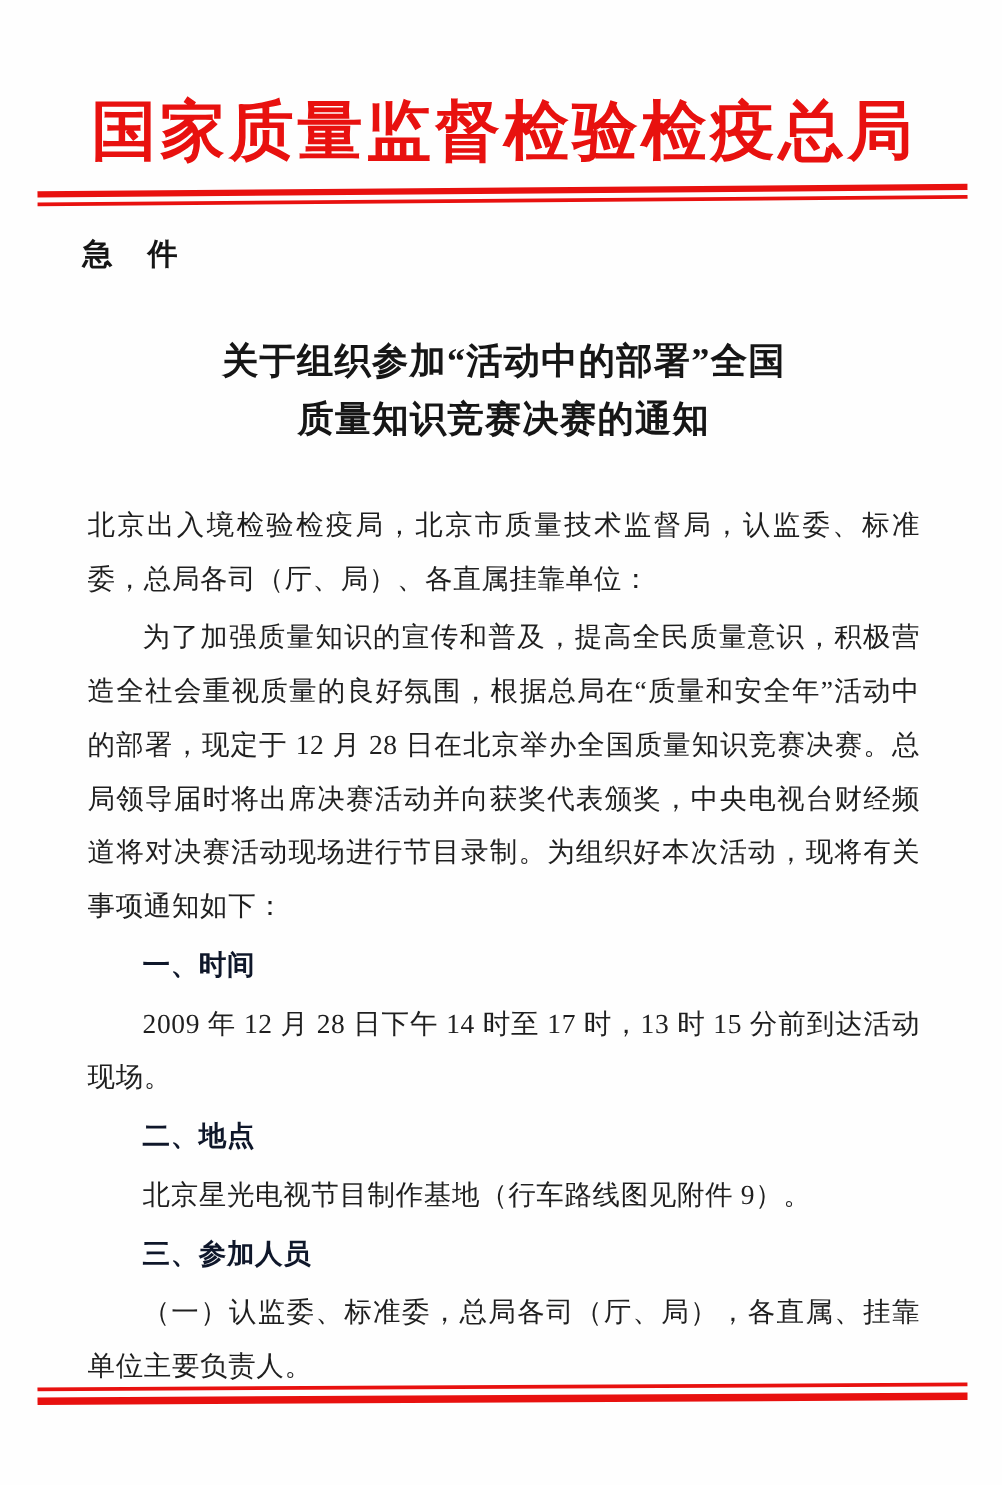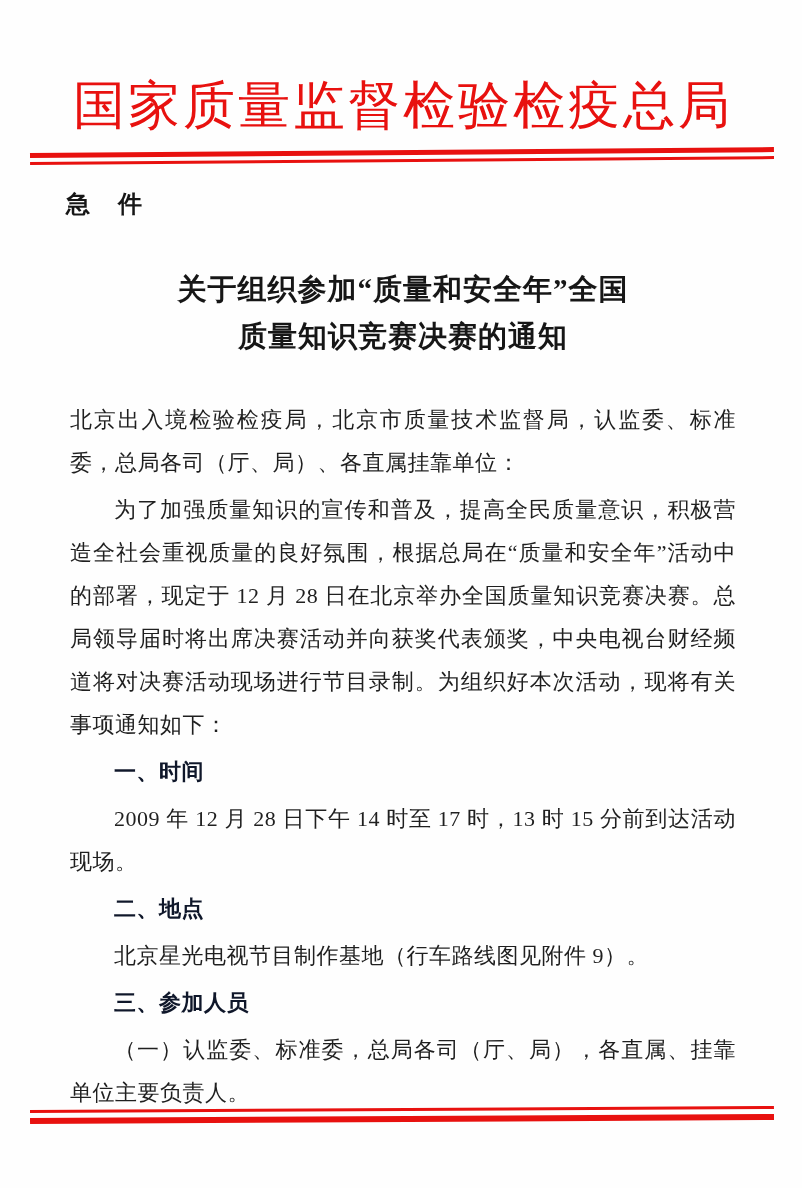--- a/index.html
+++ b/index.html
@@ -21,21 +21,21 @@
     color: #1f1f1f;
   }
 
   
   .agency {
     margin-top: 72px;
     height: 68px;
     line-height: 68px;
     text-align: center;
     font-size: 52px;
-    font-weight: normal;
+    font-weight: bold;
     letter-spacing: 3px;
     color: #e8110f;
     font-family: "Liberation Serif", "DejaVu Serif", serif;
     white-space: nowrap;
   }
 
   .rule-top {
     position: absolute;
     left: 30px;
     right: 28px;
@@ -121,21 +121,21 @@
     <div class="thick"></div>
     <div class="gap"></div>
     <div class="thin"></div>
   </div>
 
   <div class="meta-row">
     <span class="urgency">急　件</span>
   </div>
 
   <div class="doc-title">
-    <div>关于组织参加“质量和安全年”全国</div>
+    <div>关于组织参加“活动中的部署”全国</div>
     <div>质量知识竞赛决赛的通知</div>
   </div>
 
   <div class="body-text">
     <p>北京出入境检验检疫局，北京市质量技术监督局，认监委、标准委，总局各司（厅、局）、各直属挂靠单位：</p>
     <p class="indent">为了加强质量知识的宣传和普及，提高全民质量意识，积极营造全社会重视质量的良好氛围，根据总局在“质量和安全年”活动中的部署，现定于 12 月 28 日在北京举办全国质量知识竞赛决赛。总局领导届时将出席决赛活动并向获奖代表颁奖，中央电视台财经频道将对决赛活动现场进行节目录制。为组织好本次活动，现将有关事项通知如下：</p>
     <p class="heading">一、时间</p>
     <p class="indent">2009 年 12 月 28 日下午 14 时至 17 时，13 时 15 分前到达活动现场。</p>
     <p class="heading">二、地点</p>
     <p class="indent">北京星光电视节目制作基地（行车路线图见附件 9）。</p>

